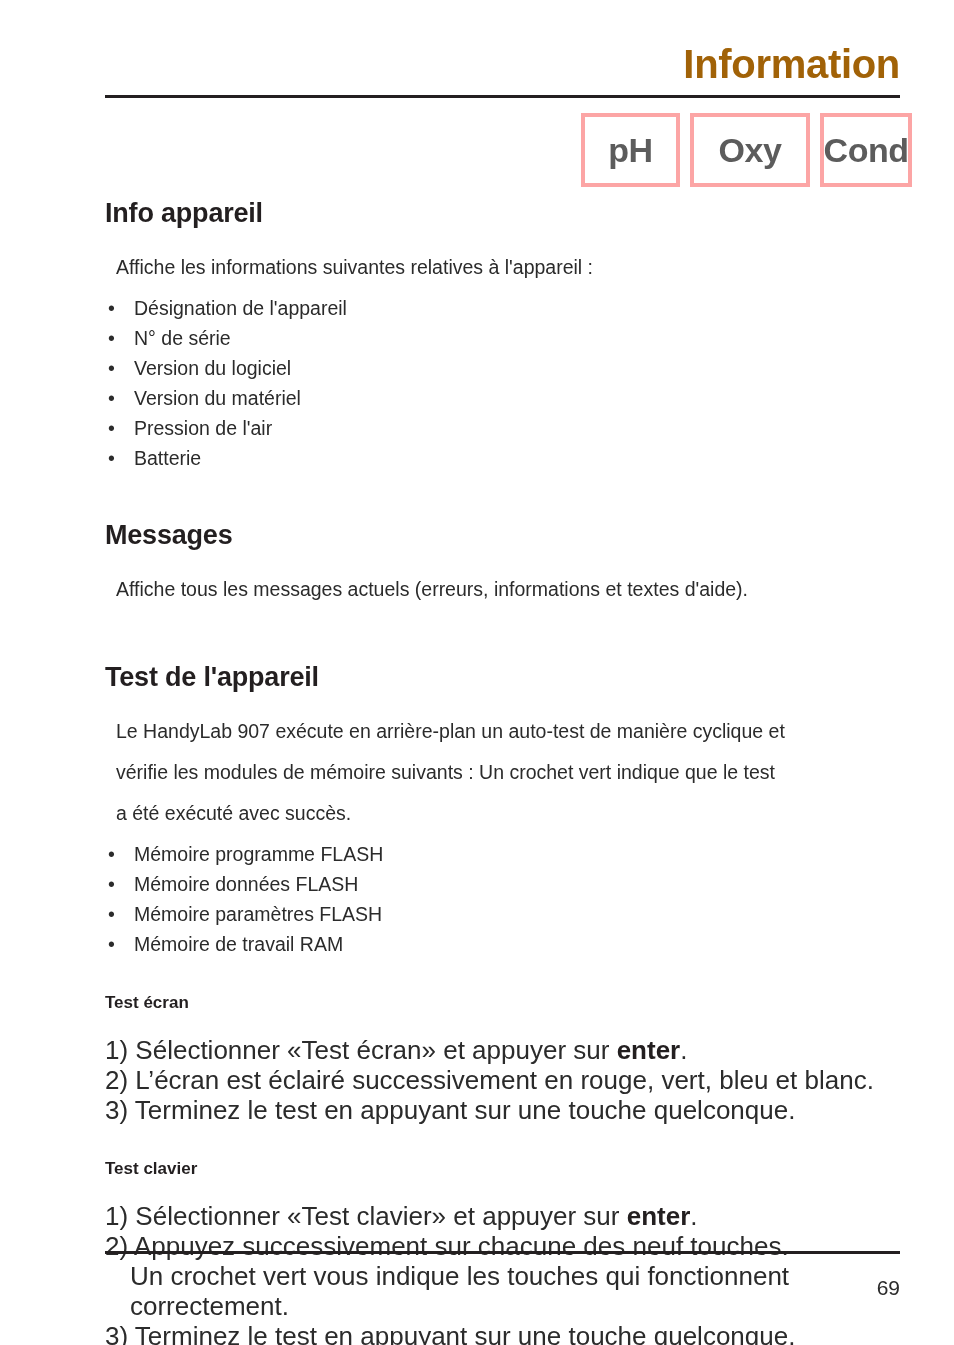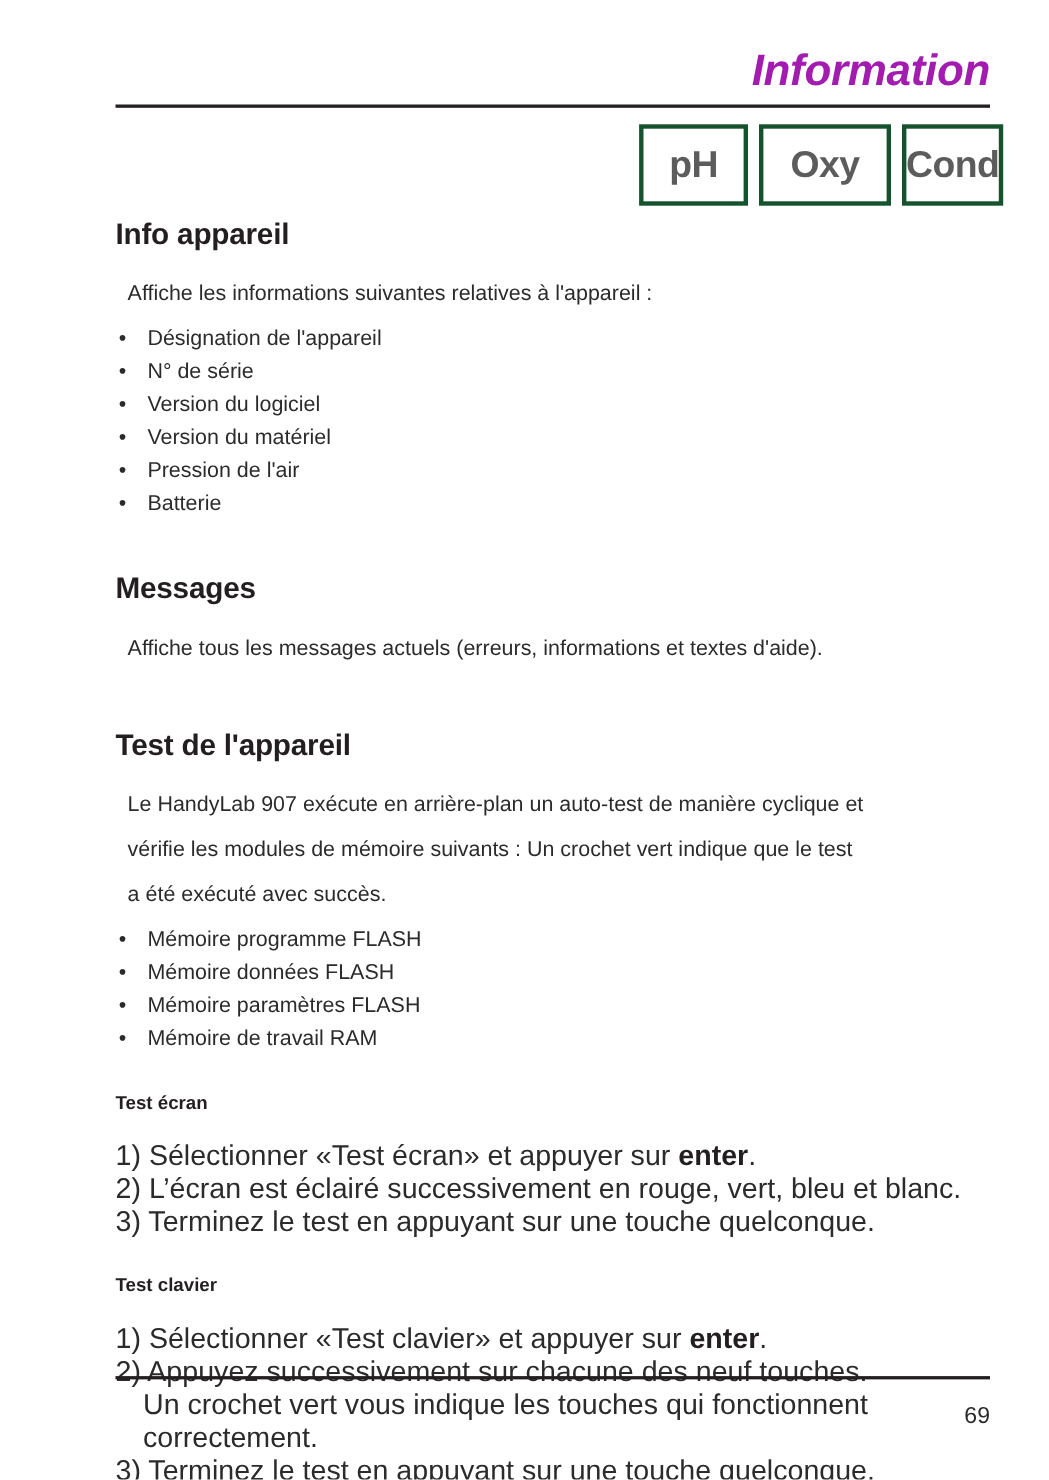--- a/index.html
+++ b/index.html
@@ -26,26 +26,25 @@
   
   .header {
     position: absolute;
     left: 105px;
     top: 40px;
     width: 795px;
   }
   .header-title {
     font-size: 40px;
     font-weight: bold;
-    color: #a21caf;
+    color: #a16207;
     text-align: right;
     line-height: 48px;
     letter-spacing: -0.3px;
     white-space: nowrap;
-    font-style: italic;
   }
   .header-rule {
     position: absolute;
     left: 105px;
     top: 95px;
     width: 795px;
     height: 3px;
     background: #231f20;
   }
 
@@ -53,21 +52,21 @@
   .mode-boxes {
     position: absolute;
     top: 113px;
     left: 581px;
     display: flex;
     gap: 10px;
   }
   .mode-box {
     box-sizing: border-box;
     height: 74px;
-    border: 4px solid #14532d;
+    border: 4px solid #fca5a5;
     display: flex;
     align-items: center;
     justify-content: center;
     background: #ffffff;
   }
   .mode-box .mode-label {
     font-size: 34px;
     font-weight: bold;
     color: #5c5c5c;
     letter-spacing: -0.5px;

